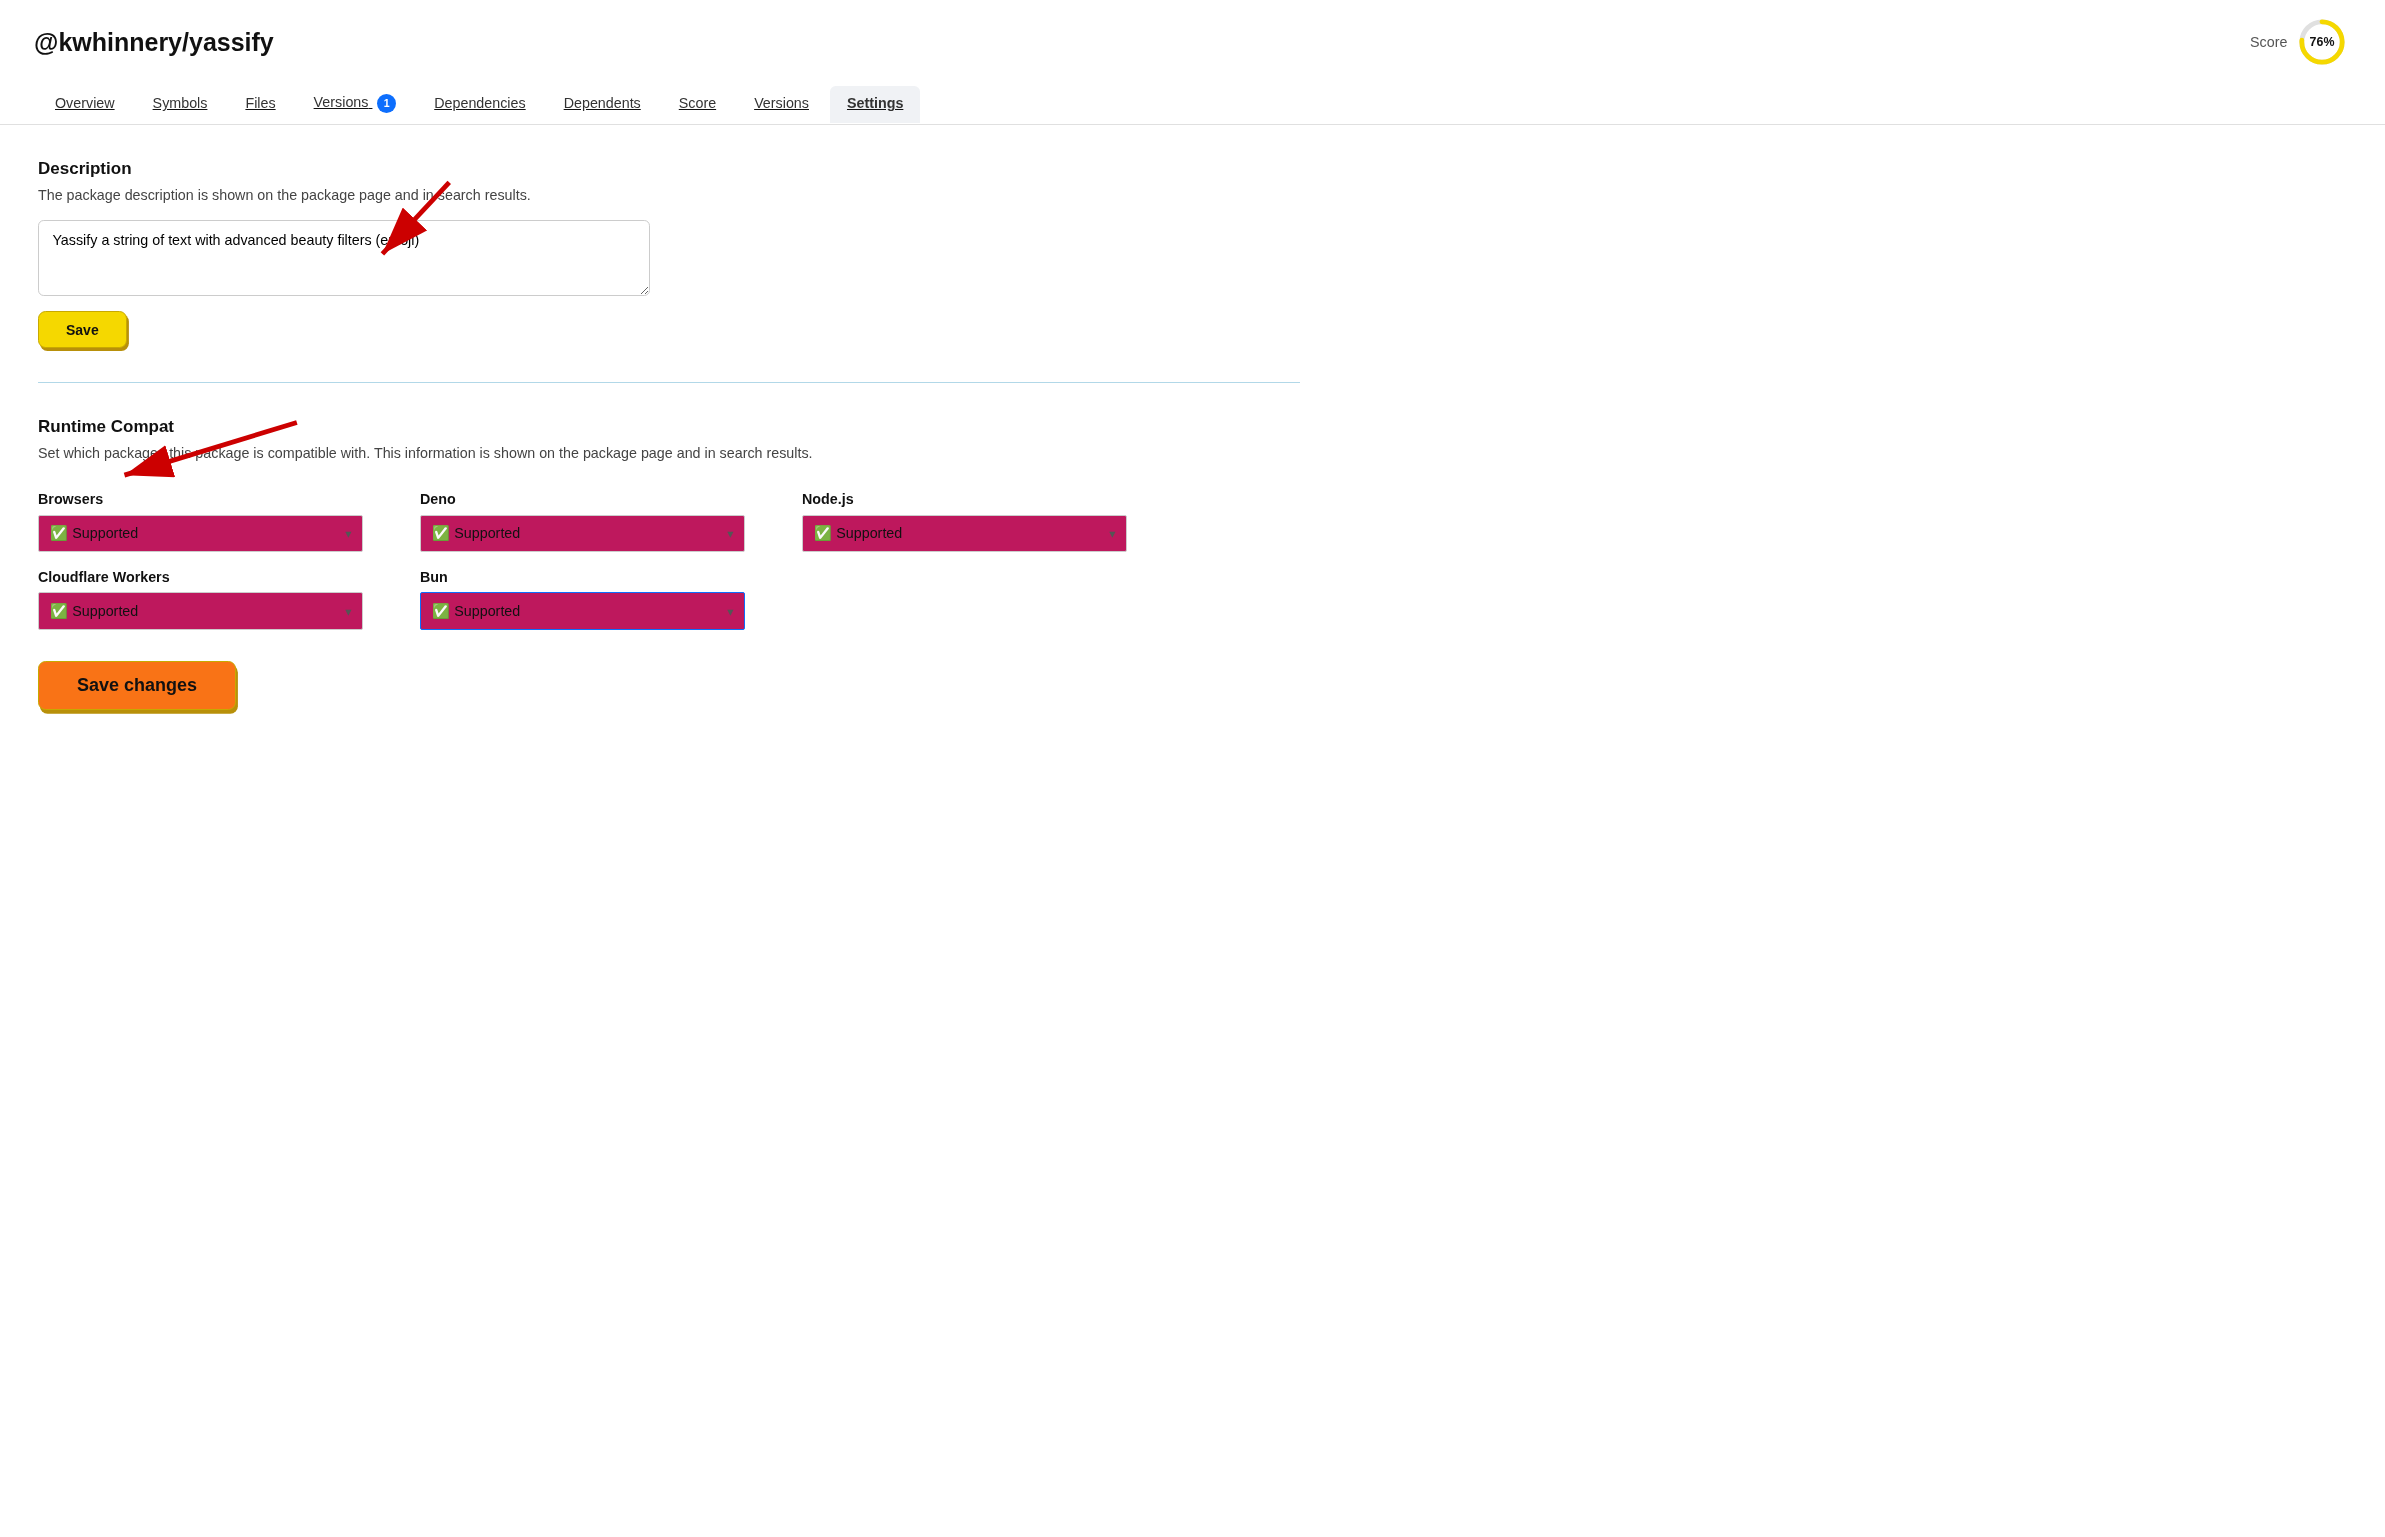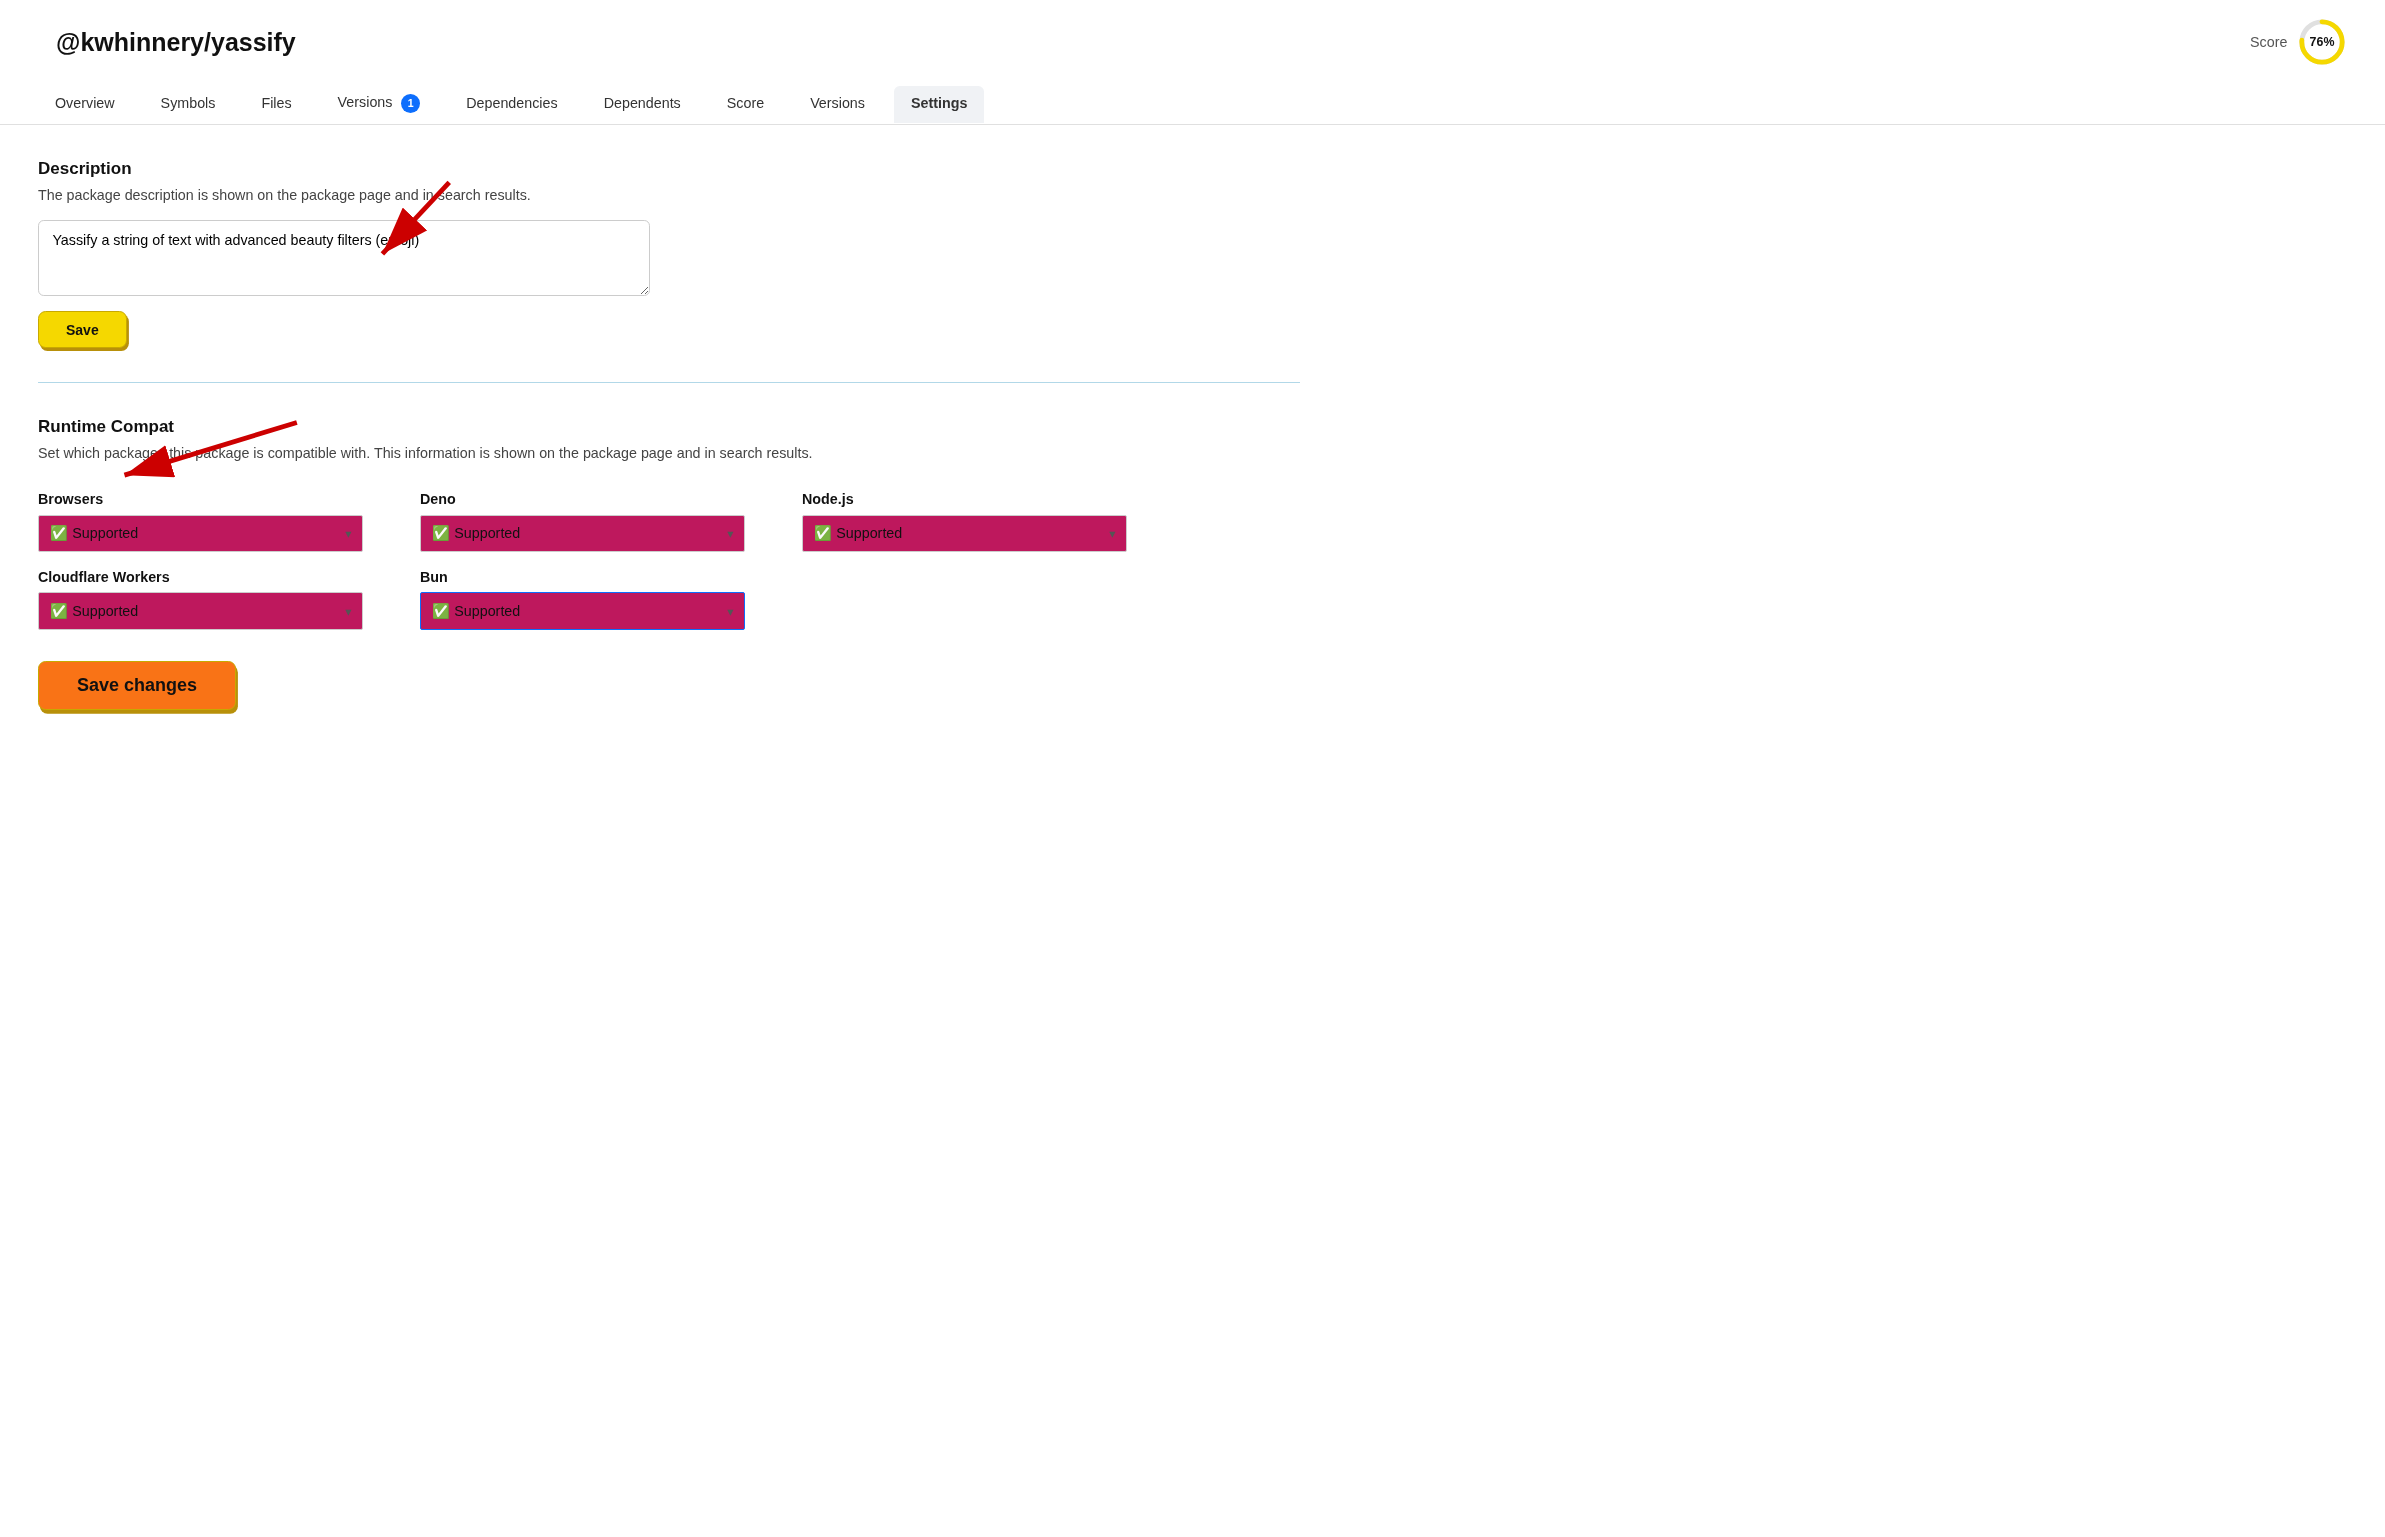--- a/index.html
+++ b/index.html
@@ -7,21 +7,21 @@
       font-family: -apple-system, BlinkMacSystemFont, 'Segoe UI', Helvetica, Arial, sans-serif;
       background: #fff;
       color: #111;
       font-size: 15.3px;
     }
 
     .top-bar {
       display: flex;
       align-items: center;
       justify-content: space-between;
-      padding: 17px 38px 0 56px;
+      padding: 17px 38px 0 34px;
     }
 
     .brand-title {
       font-size: 25px;
       font-weight: 700;
       color: #0d6efd;
     }
 
     .brand-title span {
       color: #111;
@@ -51,24 +51,25 @@
       left: 50%;
       transform: translate(-50%, -50%);
       font-size: 12.4px;
       font-weight: 700;
       color: #111;
     }
 
     .nav-bar {
       display: flex;
       align-items: center;
-      gap: 12px;
+      gap: 4px;
       padding: 9.6px 38px 0 38px;
       border-bottom: 1px solid #e0e0e0;
       margin-top: 7.6px;
+      text-decoration: underline;
     }
 
     .nav-item {
       padding: 9.6px 17px;
       font-size: 14.3px;
       color: #333;
       cursor: pointer;
       border-bottom: 2.9px solid transparent;
       text-decoration: none;
       white-space: nowrap;

